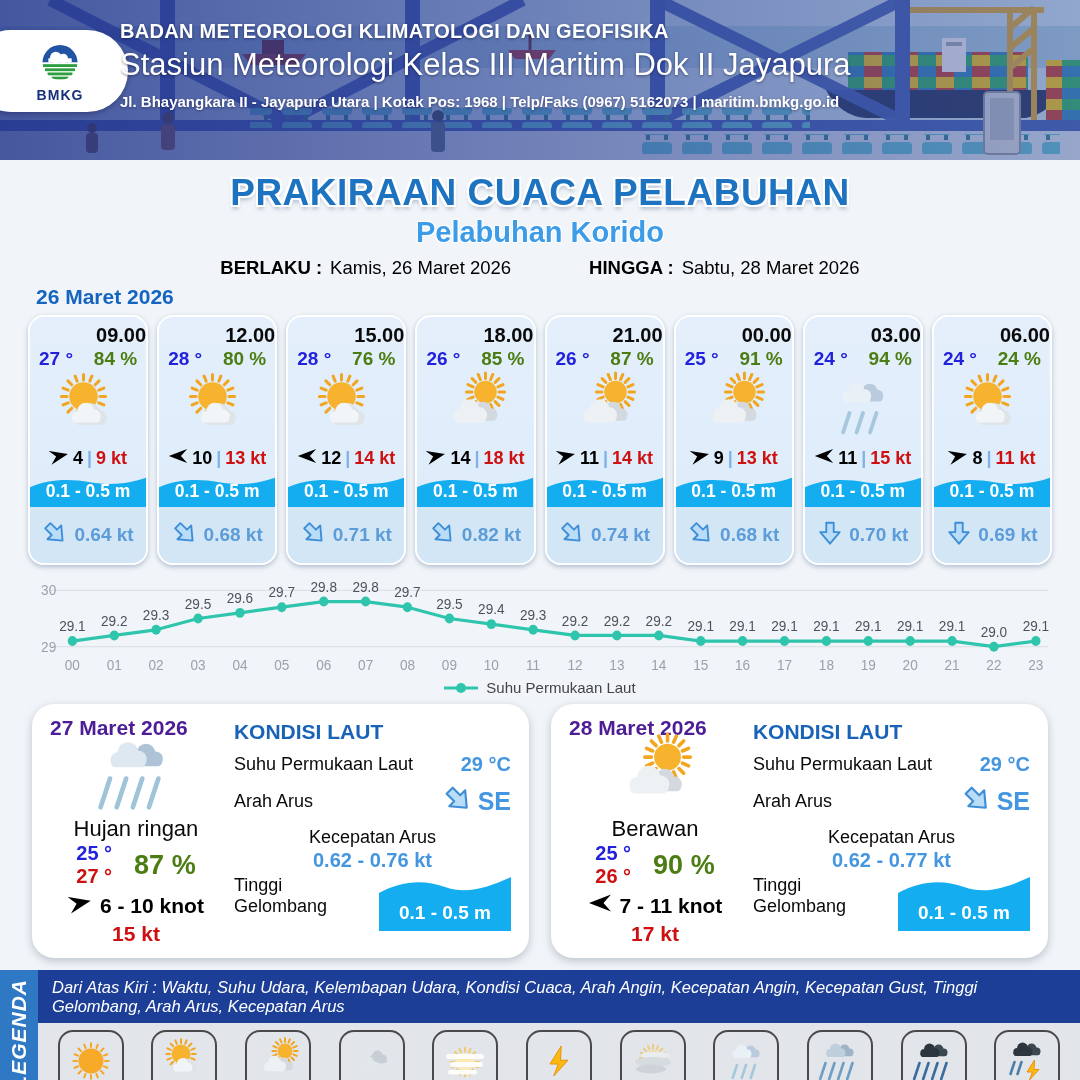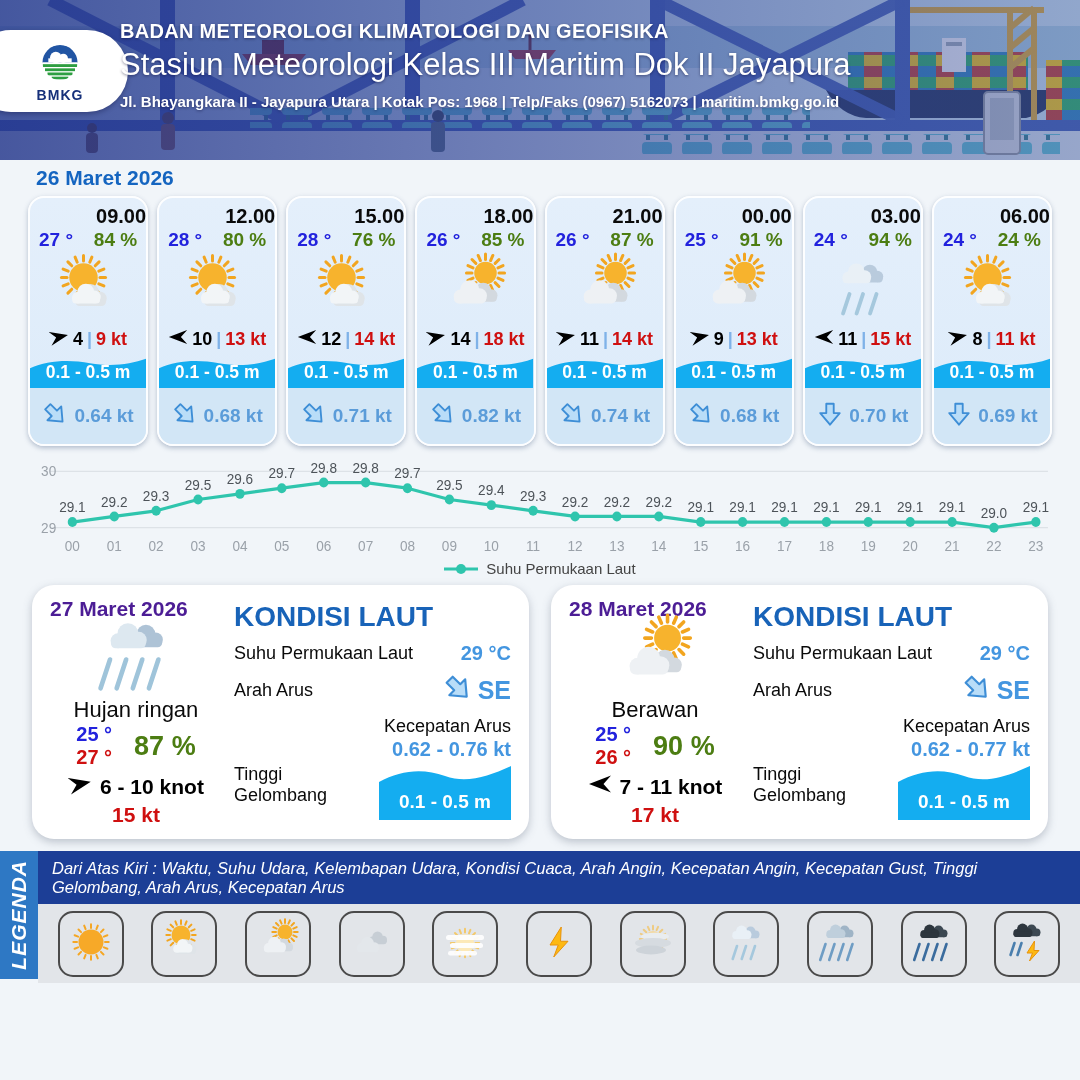--- a/index.html
+++ b/index.html
@@ -63,26 +63,26 @@
   .d-icon{height:82px;display:flex;align-items:center;justify-content:center;margin-top:-6px;}
   .d-cond{font-size:22px;color:#0a0a0a;margin-top:0px;}
   .d-th{display:flex;align-items:center;gap:22px;}
   .d-temps{display:flex;flex-direction:column;line-height:1.15;}
   .t-n{color:#2222dd;font-weight:bold;font-size:20px;}
   .t-d{color:#cf1010;font-weight:bold;font-size:20px;}
   .d-hum{color:#4c7d12;font-weight:bold;font-size:27px;}
   .d-wind{display:flex;align-items:center;gap:8px;font-size:21px;font-weight:bold;margin-top:3px;color:#000;}
   .d-gust{color:#cf1010;font-size:21px;font-weight:bold;margin-top:2px;}
   .d-right{flex:1;padding-top:4px;padding-left:6px;}
-  .sea-h{color:#1863b8;font-weight:bold;font-size:28px;margin-bottom:9px;}
+  .sea-h{color:#1863b8;font-weight:bold;font-size:21px;margin-bottom:9px;}
   .sea-row{display:flex;justify-content:space-between;align-items:center;margin-bottom:8px;font-size:18px;color:#0a0a0a;}
   .sea-v{color:#4496e0;font-weight:bold;font-size:20px;}
   .sea-dir{display:flex;align-items:center;gap:5px;}
   .sea-v.big{font-size:25px;}
-  .sea-row.col{flex-direction:column;align-items:flex-end;margin-bottom:3px;}
+  .sea-row.col{flex-direction:column;align-items:center;margin-bottom:3px;}
   .sea-v.right{text-align:right;margin-top:1px;}
   .sea-row.waverow{align-items:flex-start;margin-bottom:0;gap:24px;}
   .wave-badge{position:relative;width:160px;height:56px;}
   .wave-badge svg{position:absolute;inset:0;width:100%;height:100%;fill:#14adf0;}
   .wave-text2{position:absolute;left:0;right:0;bottom:7px;text-align:center;color:#fff;font-weight:bold;font-size:19px;}
 
   
   .legend{position:relative;margin-top:12px;height:134px;}
   .legend-side{position:absolute;left:0;top:0;width:38px;height:128px;background:#2e78c4;
                display:flex;align-items:center;justify-content:center;}
@@ -196,20 +196,28 @@
       </svg>
       <div class="logo-text">BMKG</div>
     </div>
     <div class="header-text">
       <div class="agency">BADAN METEOROLOGI KLIMATOLOGI DAN GEOFISIKA</div>
       <div class="station">Stasiun Meteorologi Kelas III Maritim Dok II Jayapura</div>
       <div class="address">Jl. Bhayangkara II - Jayapura Utara | Kotak Pos: 1968 | Telp/Faks (0967) 5162073 | maritim.bmkg.go.id</div>
     </div>
   </header>
 
+  <section class="title-wrap">
+    <h1 class="main-title">PRAKIRAAN CUACA PELABUHAN</h1>
+    <h2 class="port-title">Pelabuhan Korido</h2>
+    <div class="validity">
+      <div><span class="lab">BERLAKU :</span><span>Kamis, 26 Maret 2026</span></div>
+      <div><span class="lab">HINGGA :</span><span>Sabtu, 28 Maret 2026</span></div>
+    </div>
+  </section>
 
   <div class="date-label">26 Maret 2026</div>
 
   <div class="cards-row" id="cards-row">
     <div class="hcard">
       <div class="h-time">09.00</div>
       <div class="h-th">
         <span class="h-temp">27 °</span>
         <span class="h-hum">84 %</span>
       </div>

